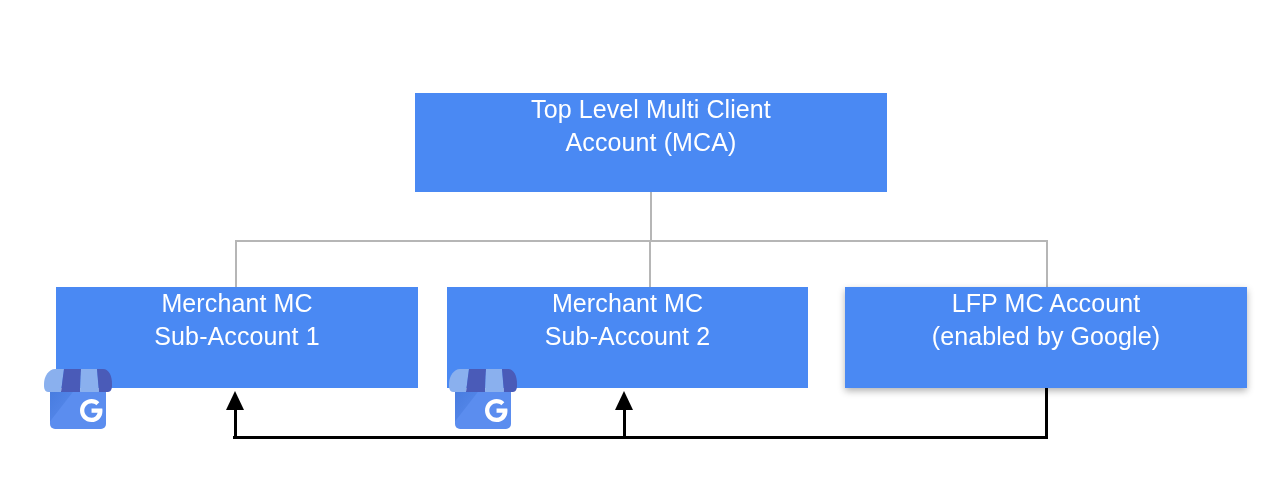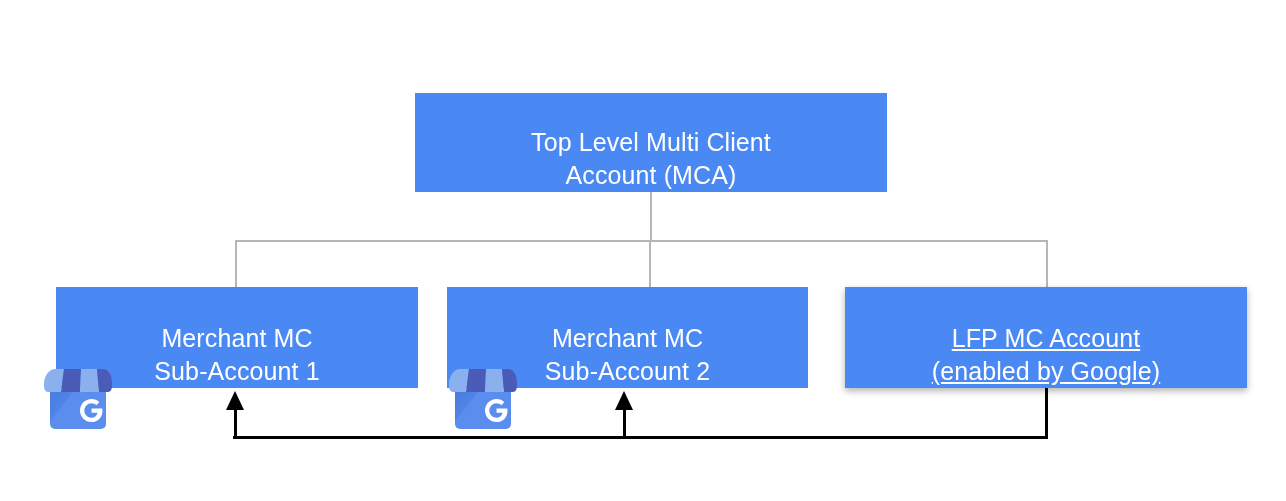--- a/index.html
+++ b/index.html
@@ -17,38 +17,37 @@
     background: #ffffff;
     overflow: hidden;
   }
 
   
   .node {
     position: absolute;
     background: #4a89f3;
     color: #ffffff;
     display: flex;
-    align-items: flex-end;
+    align-items: flex-start;
     justify-content: center;
     text-align: center;
     font-size: 25px;
     line-height: 1.32;
     font-weight: 400;
     letter-spacing: 0.1px;
     box-sizing: border-box;
     z-index: 4;
     user-select: none;
   }
   .node .node-label {
     display: block;
     white-space: pre-line;
   }
   .node.shadowed {
     box-shadow: 0 3px 7px rgba(0,0,0,0.30);
-    text-decoration: underline;
   }
 
   #node-top    { left: 415px; top: 93px;  width: 472px; height: 99px; }
   #node-sub1   { left: 56px;  top: 287px; width: 362px; height: 101px; }
   #node-sub2   { left: 447px; top: 287px; width: 361px; height: 101px; }
   #node-lfp    { left: 845px; top: 287px; width: 402px; height: 101px; }
 
   
   .connector {
     position: absolute;

